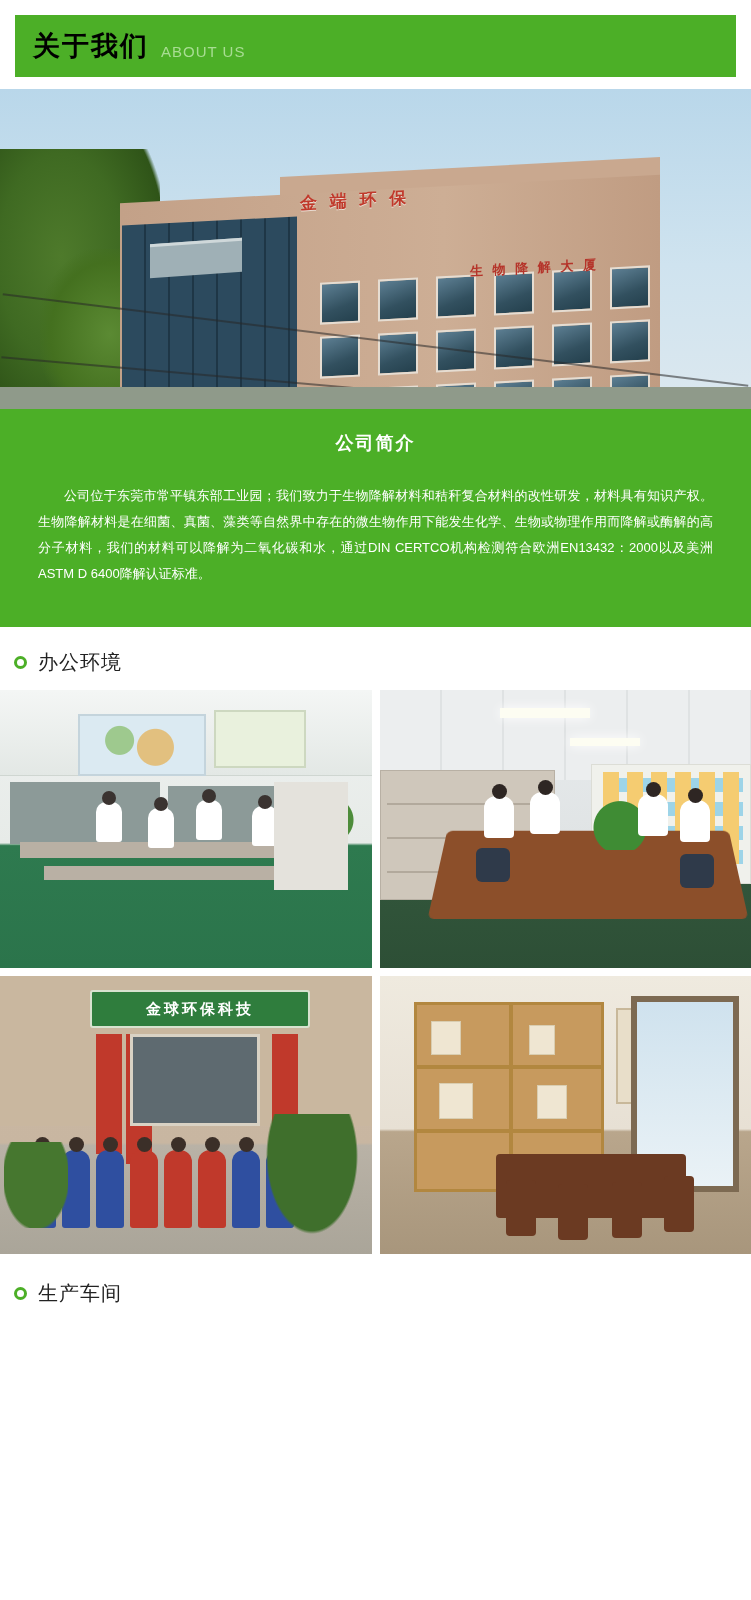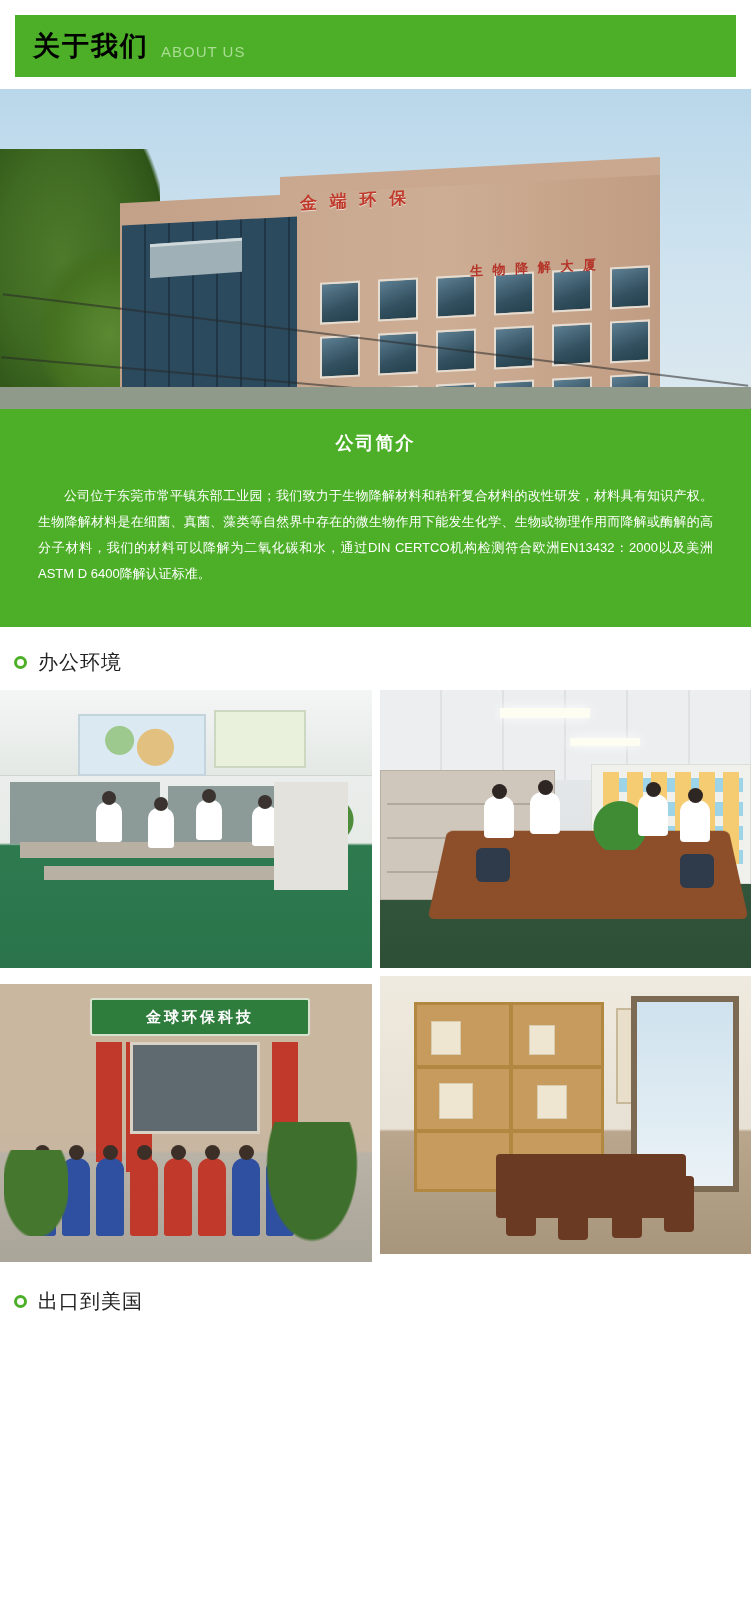--- a/index.html
+++ b/index.html
@@ -211,21 +211,21 @@
   .p2 .notes{position:absolute; right:8px; top:82px; width:140px; height:92px;
     background:repeating-linear-gradient(90deg,#f6c65c 0 16px,transparent 16px 24px),
                repeating-linear-gradient(0deg,#8fd0e8 0 14px,transparent 14px 24px);opacity:.85;}
   .p2 .table{position:absolute;left:58px;bottom:48px;width:300px;height:96px;background:#8c4f2a;border-radius:6px;transform:perspective(300px) rotateX(24deg);}
   .p2 .chair{position:absolute;width:34px;height:34px;background:#2f3a4a;border-radius:6px;}
   .p2 .per{position:absolute;width:30px;height:42px;background:#fff;border-radius:12px 12px 4px 4px;}
   .p2 .per i{position:absolute;top:-12px;left:8px;width:15px;height:15px;border-radius:50%;background:#2e2623;display:block;}
   .p2 .flowers{position:absolute;left:210px;bottom:118px;width:60px;height:56px;background:radial-gradient(circle at 50% 60%,#3f8c34 0 26px,transparent 27px);}
 
   
-  .p3 { background: linear-gradient(180deg,#cbb9a4 0%, #c8b6a1 60%, #b9b2a6 61%, #aaa599 100%); margin-top: 8px; }
+  .p3 { background: linear-gradient(180deg,#cbb9a4 0%, #c8b6a1 60%, #b9b2a6 61%, #aaa599 100%); }
   .p3 .facade{position:absolute;top:0;left:0;right:0;height:150px;background:#c9b79f;}
   .p3 .signboard{position:absolute;top:14px;left:90px;width:220px;height:38px;background:#2f7d3d;border:2px solid #d8e3cf;border-radius:3px;}
   .p3 .signboard span{position:absolute;inset:0;color:#fff;font-size:15px;font-weight:bold;letter-spacing:3px;display:flex;align-items:center;justify-content:center;}
   .p3 .banner-red{position:absolute;width:26px;background:#c0392b;}
   .p3 .door{position:absolute;left:130px;top:58px;width:130px;height:92px;background:#5e6a70;border:3px solid #d9d2c4;}
   .p3 .ppl{position:absolute;bottom:26px;left:28px;width:310px;height:118px;display:flex;align-items:flex-end;gap:6px;}
   .p3 .ppl b{display:block;width:28px;height:78px;border-radius:12px 12px 3px 3px;}
   .p3 .ppl b:before{content:"";position:absolute;margin-top:-13px;margin-left:7px;width:15px;height:15px;border-radius:50%;background:#3b2f28;}
   .p3 .bonsai{position:absolute;right:14px;bottom:20px;width:92px;height:120px;background:radial-gradient(ellipse at 50% 35%,#3f6f2c 0 44px,transparent 46px);}
   .p3 .bonsai2{position:absolute;left:4px;bottom:26px;width:64px;height:86px;background:radial-gradient(ellipse at 50% 40%,#46772f 0 32px,transparent 34px);}
@@ -395,16 +395,16 @@
       <div class="ch" style="left:178px;bottom:14px;"></div>
       <div class="ch" style="left:232px;bottom:16px;"></div>
       <div class="ch" style="left:284px;bottom:22px;"></div>
       <span class="cap">展厅茶室</span>
     </div>
 
   </div>
 
   <div class="sec-head footer-head">
     <span class="ring"></span>
-    <span class="sec-title">出口到美国</span>
+    <span class="sec-title">生产车间</span>
   </div>
 
 </div>
 
 </body></html>

